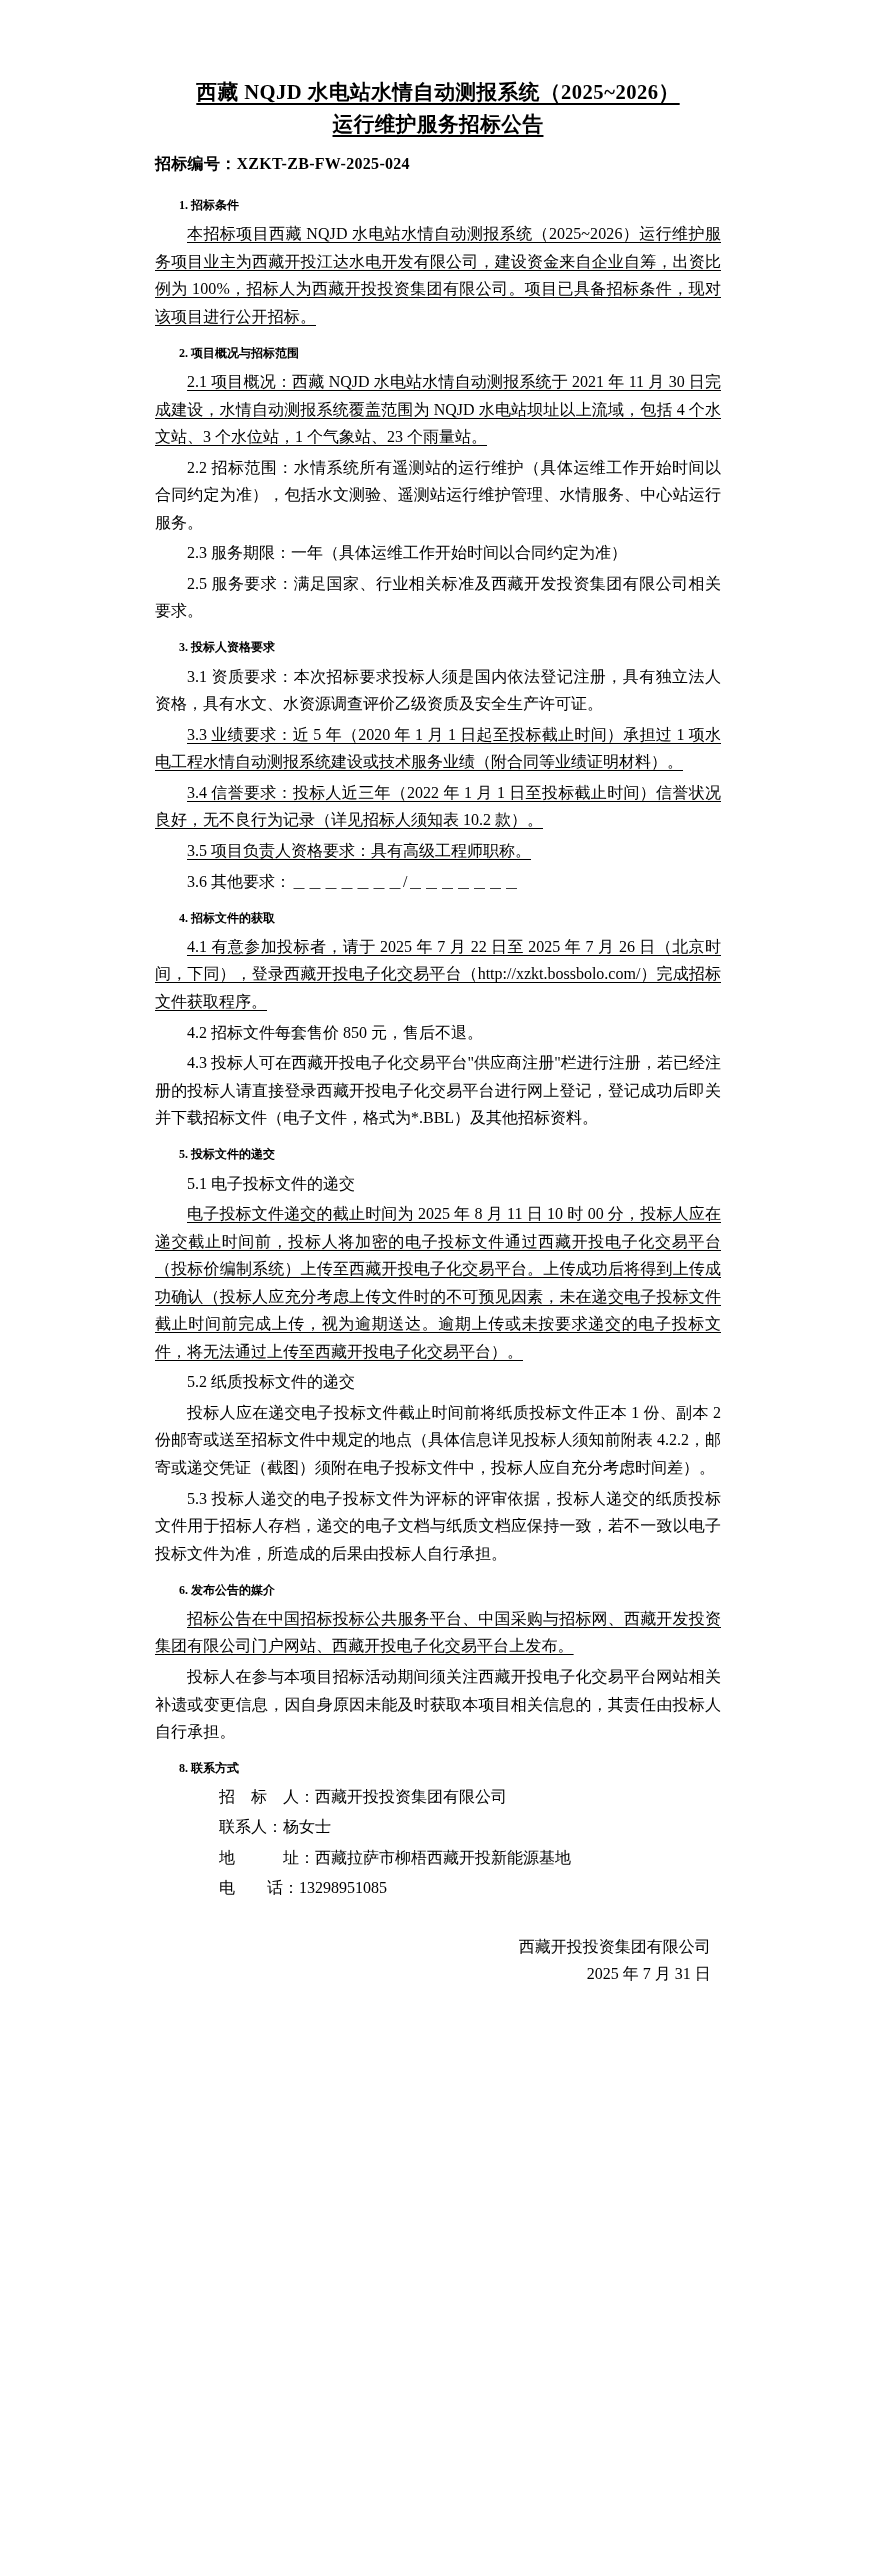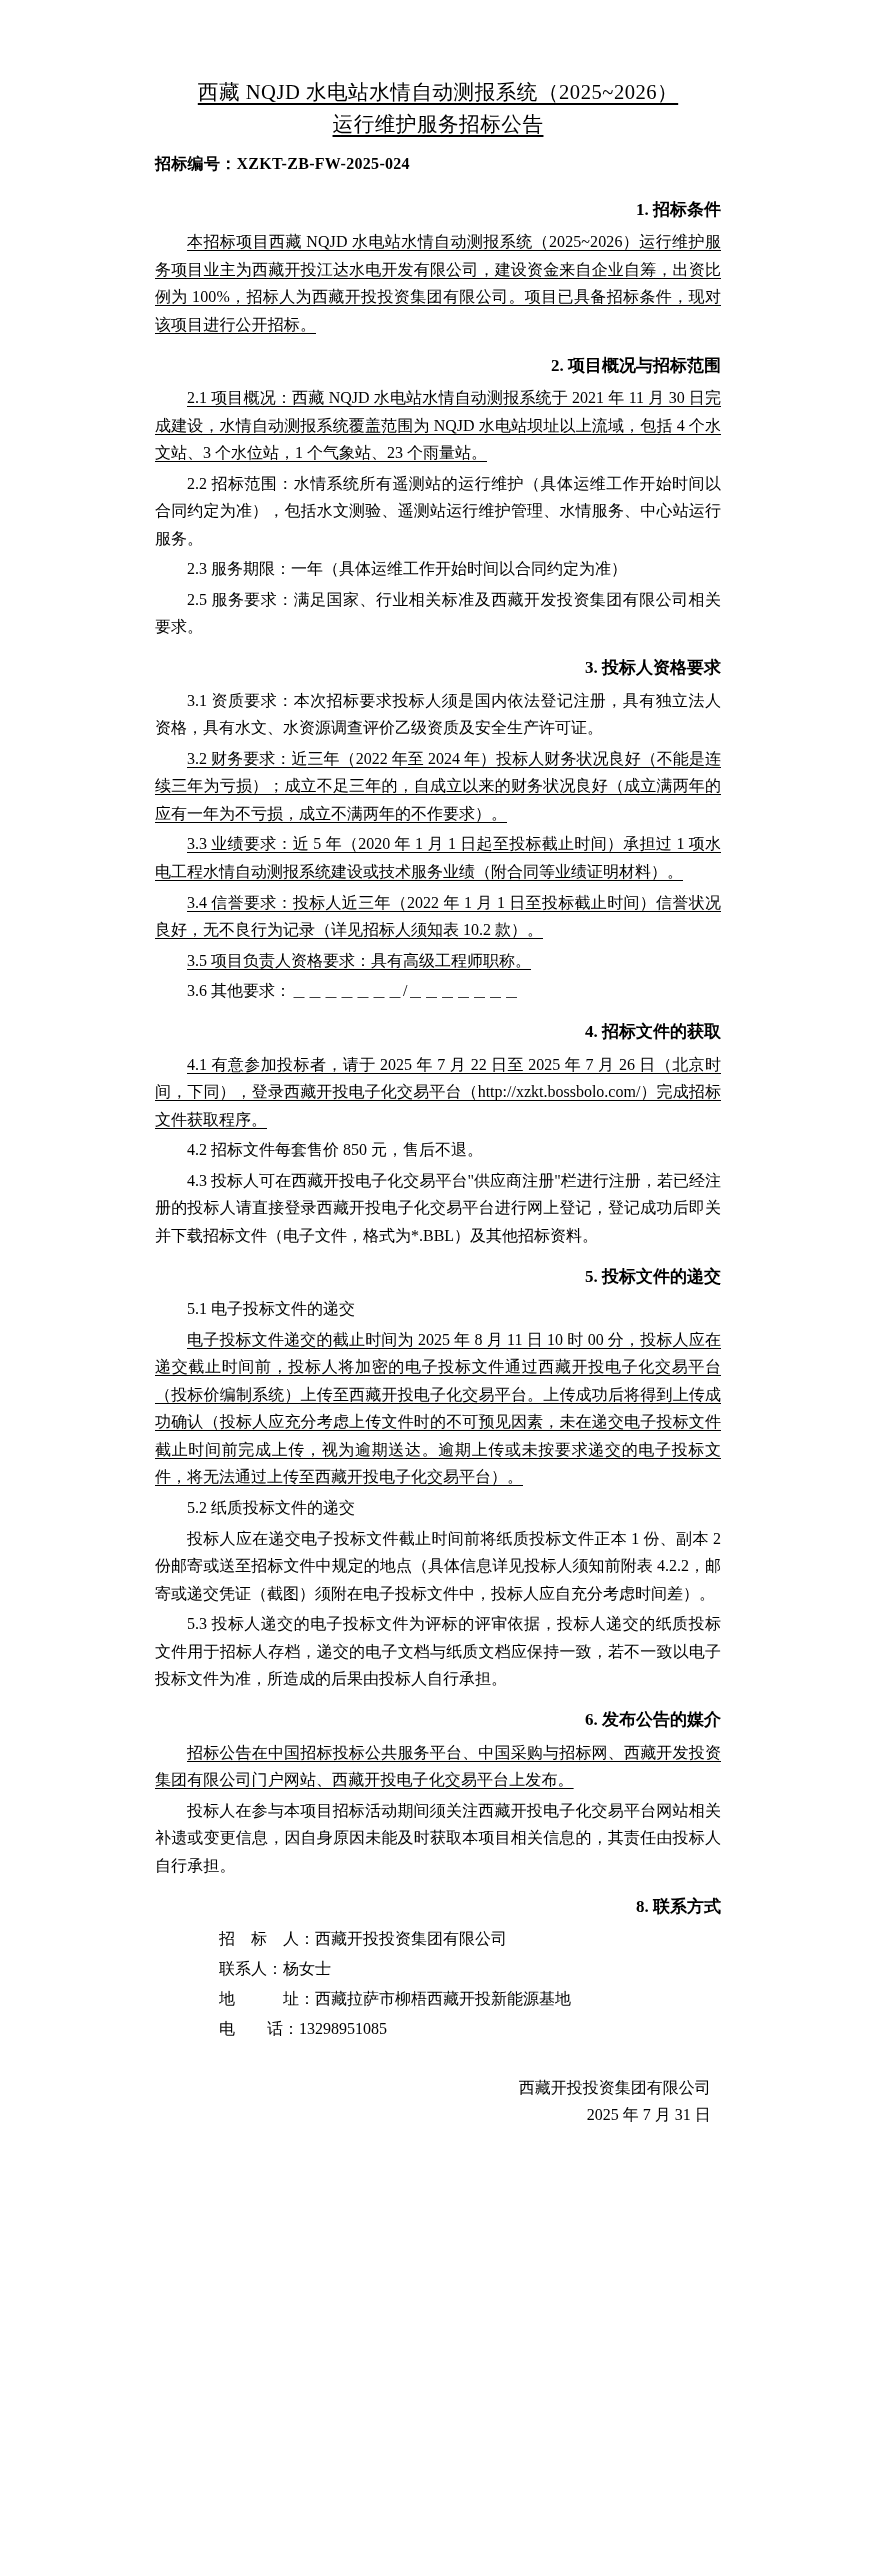--- a/index.html
+++ b/index.html
@@ -12,41 +12,40 @@
     width:876px;
     min-height:3340px;
     position:relative;
     background:#fff;
     box-sizing:border-box;
     padding:77px 155px 31px 155px;
   }
   .doc-title{
     text-align:center;
     font-size:20.6px;
-    font-weight:normal;
+    font-weight:bold;
     line-height:1.55;
     letter-spacing:0.5px;
     text-decoration:underline;
     text-underline-offset:4.1px;
     margin:0 0 5.2px 0;
   }
   .doc-title .line2{display:block;}
   .doc-number{
     font-size:16px;
     font-weight:bold;
     margin:13.4px 0 20.6px 0;
     letter-spacing:0.3px;
   }
   h2.section{
-    font-size:17px;
+    font-size:12px;
     font-weight:bold;
     margin:13.4px 0 5.2px 0;
     text-indent:2em;
     line-height:1.6;
-    text-align:right;
   }
   p.para{
     font-size:16px;
     line-height:1.72;
     margin:0 0 3.1px 0;
     text-indent:2em;
     text-align:justify;
     letter-spacing:0.1px;
   }
   p.sub{
@@ -95,21 +94,20 @@
   <p class="para u">本招标项目西藏 NQJD 水电站水情自动测报系统（2025~2026）运行维护服务项目业主为西藏开投江达水电开发有限公司，建设资金来自企业自筹，出资比例为 100%，招标人为西藏开投投资集团有限公司。项目已具备招标条件，现对该项目进行公开招标。</p>
 
   <h2 class="section">2. 项目概况与招标范围</h2>
   <p class="sub u">2.1 项目概况：西藏 NQJD 水电站水情自动测报系统于 2021 年 11 月 30 日完成建设，水情自动测报系统覆盖范围为 NQJD 水电站坝址以上流域，包括 4 个水文站、3 个水位站，1 个气象站、23 个雨量站。</p>
   <p class="sub">2.2 招标范围：水情系统所有遥测站的运行维护（具体运维工作开始时间以合同约定为准），包括水文测验、遥测站运行维护管理、水情服务、中心站运行服务。</p>
   <p class="sub">2.3 服务期限：一年（具体运维工作开始时间以合同约定为准）</p>
   <p class="sub">2.5 服务要求：满足国家、行业相关标准及西藏开发投资集团有限公司相关要求。</p>
 
   <h2 class="section">3. 投标人资格要求</h2>
   <p class="sub">3.1 资质要求：本次招标要求投标人须是国内依法登记注册，具有独立法人资格，具有水文、水资源调查评价乙级资质及安全生产许可证。</p>
-  <p class="sub u">3.2 财务要求：近三年（2022 年至 2024 年）投标人财务状况良好（不能是连续三年为亏损）；成立不足三年的，自成立以来的财务状况良好（成立满两年的应有一年为不亏损，成立不满两年的不作要求）。</p>
   <p class="sub u">3.3 业绩要求：近 5 年（2020 年 1 月 1 日起至投标截止时间）承担过 1 项水电工程水情自动测报系统建设或技术服务业绩（附合同等业绩证明材料）。</p>
   <p class="sub u">3.4 信誉要求：投标人近三年（2022 年 1 月 1 日至投标截止时间）信誉状况良好，无不良行为记录（详见招标人须知表 10.2 款）。</p>
   <p class="sub u">3.5 项目负责人资格要求：具有高级工程师职称。</p>
   <p class="sub">3.6 其他要求：＿＿＿＿＿＿＿/＿＿＿＿＿＿＿</p>
 
   <h2 class="section">4. 招标文件的获取</h2>
   <p class="sub u">4.1 有意参加投标者，请于 2025 年 7 月 22 日至 2025 年 7 月 26 日（北京时间，下同），登录西藏开投电子化交易平台（http://xzkt.bossbolo.com/）完成招标文件获取程序。</p>
   <p class="sub">4.2 招标文件每套售价 850 元，售后不退。</p>
   <p class="sub">4.3 投标人可在西藏开投电子化交易平台"供应商注册"栏进行注册，若已经注册的投标人请直接登录西藏开投电子化交易平台进行网上登记，登记成功后即关并下载招标文件（电子文件，格式为*.BBL）及其他招标资料。</p>
 

